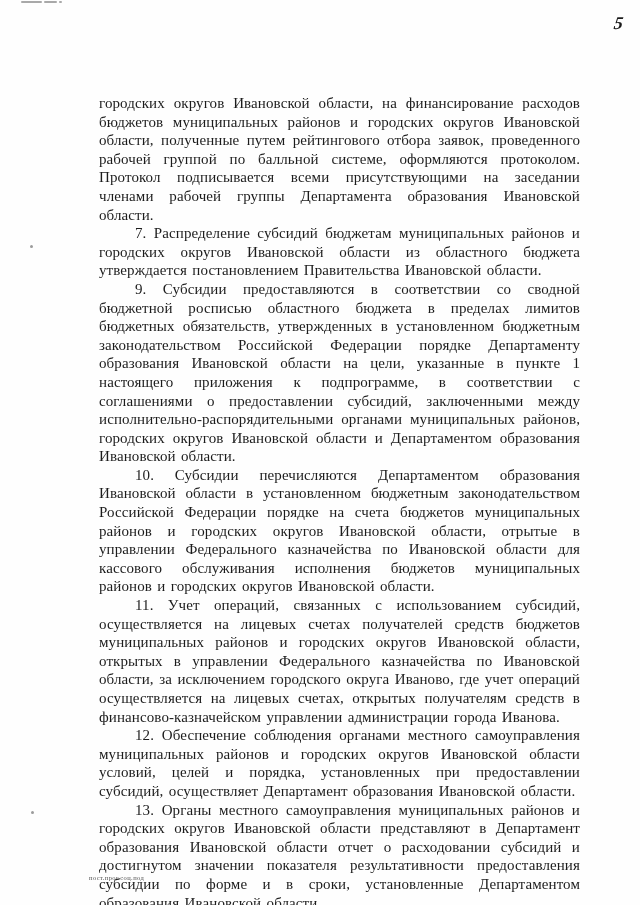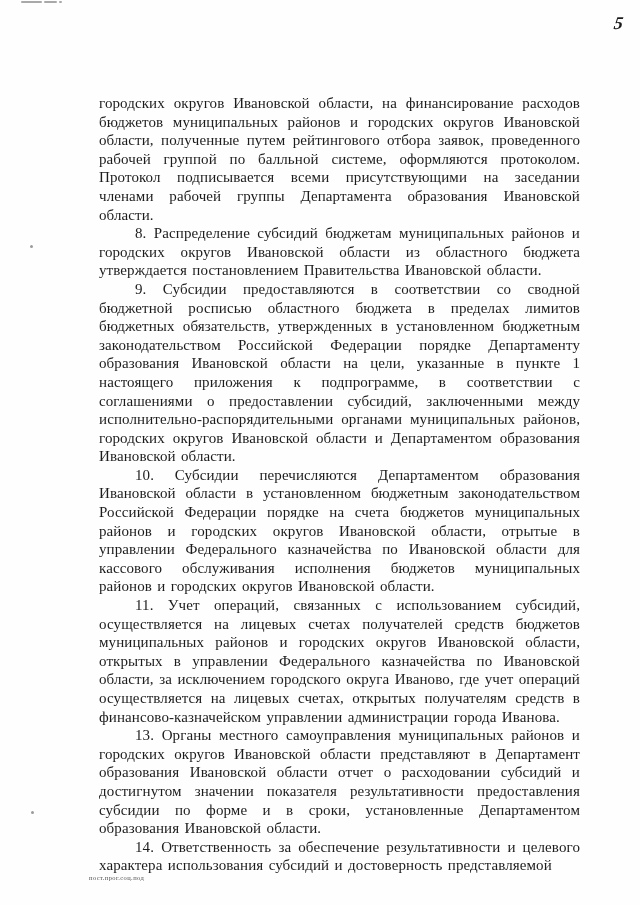--- a/index.html
+++ b/index.html
@@ -88,23 +88,24 @@
   <div class="edge-dash dash-1"></div>
   <div class="edge-dash dash-2"></div>
   <div class="edge-dash dash-3"></div>
   <div class="speck speck-1"></div>
   <div class="speck speck-2"></div>
 
   <div class="page-number">5</div>
 
   <div class="doc-body">
     <p class="no-indent">городских округов Ивановской области, на финансирование расходов бюджетов муниципальных районов и городских округов Ивановской области, полученные путем рейтингового отбора заявок, проведенного рабочей группой по балльной системе, оформляются протоколом. Протокол подписывается всеми присутствующими на заседании членами рабочей группы Департамента образования Ивановской области.</p>
-    <p>8. Распределение субсидий бюджетам муниципальных районов и городских округов Ивановской области из областного бюджета утверждается постановлением Правительства Ивановской области.</p>
+    <p>7. Распределение субсидий бюджетам муниципальных районов и городских округов Ивановской области из областного бюджета утверждается постановлением Правительства Ивановской области.</p>
     <p>9. Субсидии предоставляются в соответствии со сводной бюджетной росписью областного бюджета в пределах лимитов бюджетных обязательств, утвержденных в установленном бюджетным законодательством Российской Федерации порядке Департаменту образования Ивановской области на цели, указанные в пункте 1 настоящего приложения к подпрограмме, в соответствии с соглашениями о предоставлении субсидий, заключенными между исполнительно-распорядительными органами муниципальных районов, городских округов Ивановской области и Департаментом образования Ивановской области.</p>
     <p>10. Субсидии перечисляются Департаментом образования Ивановской области в установленном бюджетным законодательством Российской Федерации порядке на счета бюджетов муниципальных районов и городских округов Ивановской области, отрытые в управлении Федерального казначейства по Ивановской области для кассового обслуживания исполнения бюджетов муниципальных районов и городских округов Ивановской области.</p>
     <p>11. Учет операций, связанных с использованием субсидий, осуществляется на лицевых счетах получателей средств бюджетов муниципальных районов и городских округов Ивановской области, открытых в управлении Федерального казначейства по Ивановской области, за исключением городского округа Иваново, где учет операций осуществляется на лицевых счетах, открытых получателям средств в финансово-казначейском управлении администрации города Иванова.</p>
+    <p>12. Обеспечение соблюдения органами местного самоуправления муниципальных районов и городских округов Ивановской области условий, целей и порядка, установленных при предоставлении субсидий, осуществляет Департамент образования Ивановской области.</p>
     <p>13. Органы местного самоуправления муниципальных районов и городских округов Ивановской области представляют в Департамент образования Ивановской области отчет о расходовании субсидий и достигнутом значении показателя результативности предоставления субсидии по форме и в сроки, установленные Департаментом образования Ивановской области.</p>
     <p>14. Ответственность за обеспечение результативности и целевого характера использования субсидий и достоверность представляемой</p>
   </div>
 
   <div class="footer-note">пост.прог.соц.под</div>
 
 </div>
 
 </body></html>

